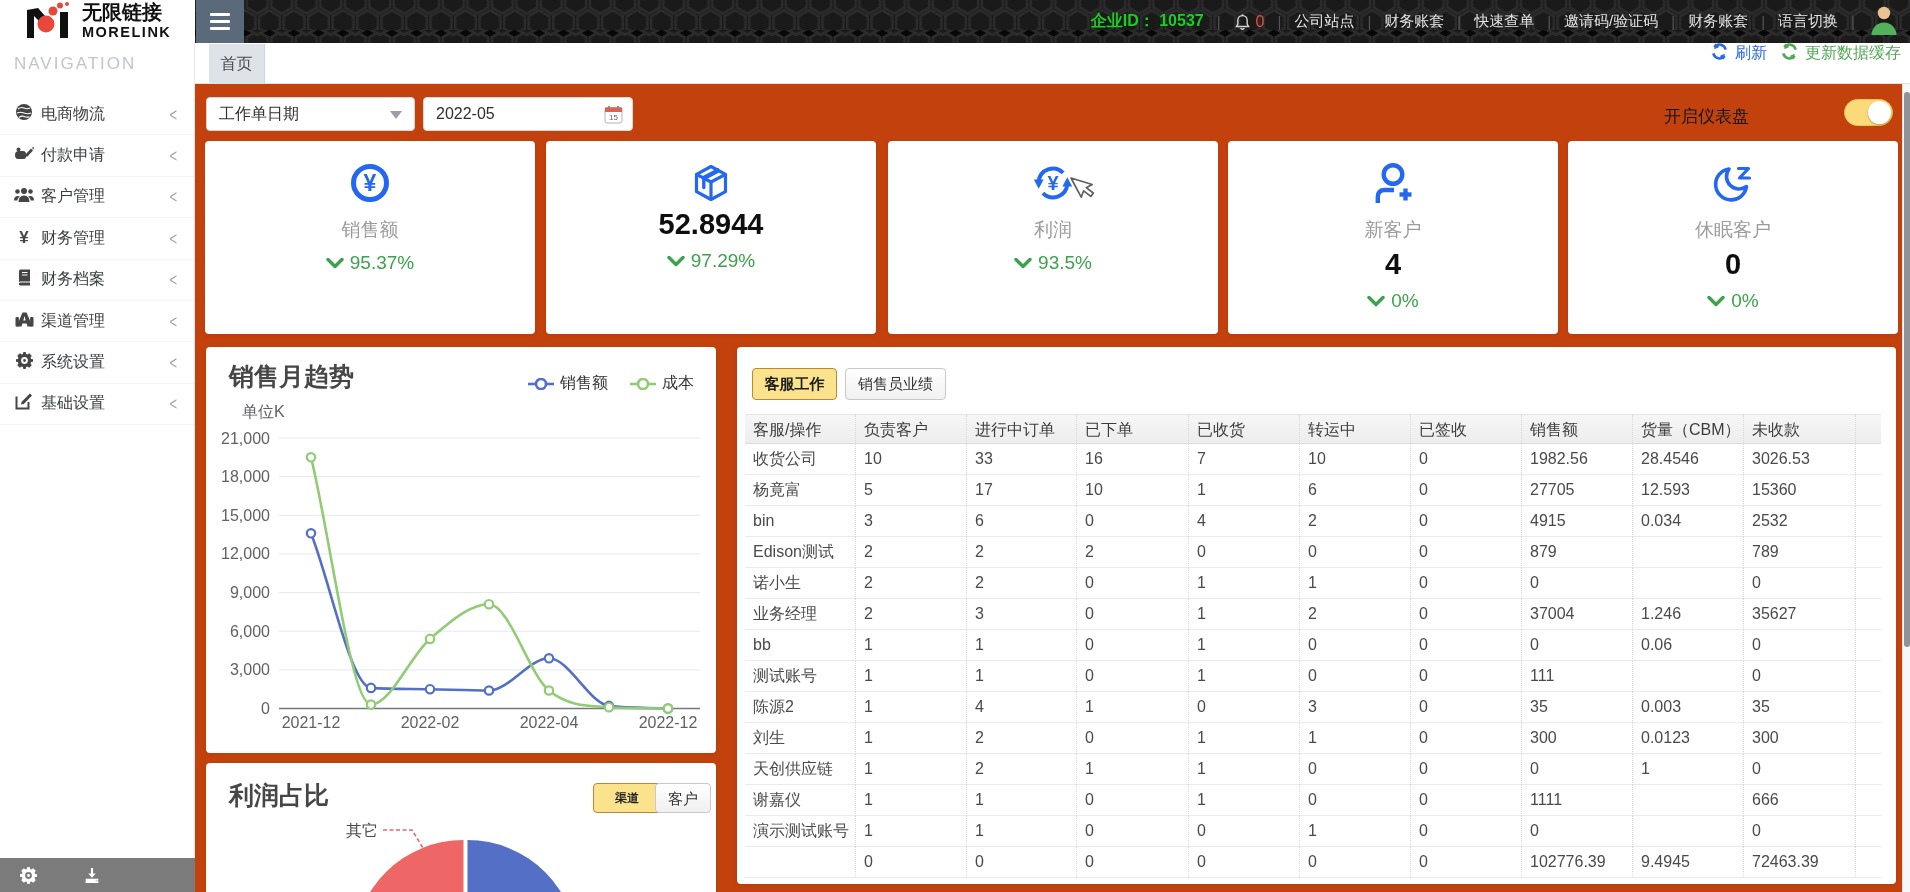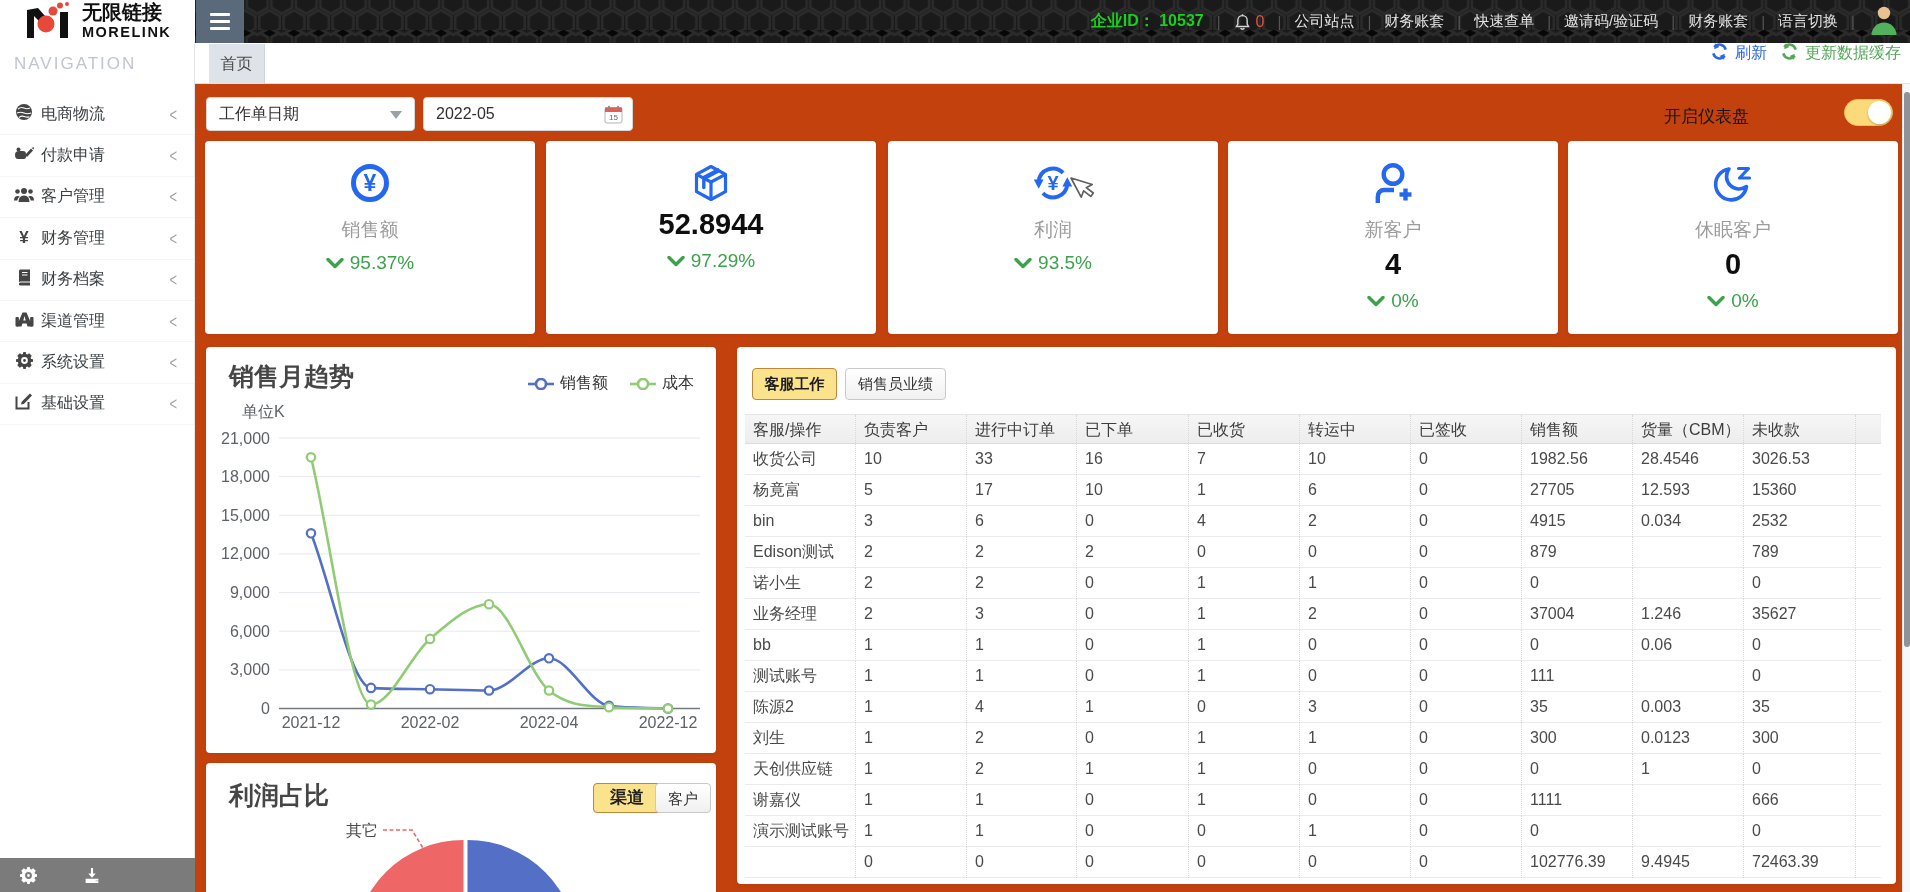--- a/index.html
+++ b/index.html
@@ -413,21 +413,21 @@
           <circle cx="283" cy="257.2" r="4.2"></circle>
           <circle cx="343" cy="343.5" r="4.2"></circle>
           <circle cx="403" cy="360.2" r="4.2"></circle>
           <circle cx="462" cy="361.5" r="4.2"></circle>
       </g>
     </svg>
   </div>
 
   <div class="panel" id="piepanel" style="left:11px;top:679px;width:510px;height:129px;overflow:hidden;border-radius:4px 4px 0 0">
     <div class="ptitle" style="position:absolute;left:23px;top:16px">利润占比</div>
-    <div style="position:absolute;left:387px;top:20px;width:68px;height:30px;background:#fbe28c;border:1.5px solid #bd8639;border-radius:4px;font-size:17px;font-weight:bold;color:#222;text-align:center;line-height:28px">渠道</div>
+    <div style="position:absolute;left:387px;top:20px;width:68px;height:30px;background:#fbe28c;border:1.5px solid #bd8639;border-radius:4px;font-size:12px;font-weight:bold;color:#222;text-align:center;line-height:28px">渠道</div>
     <div style="position:absolute;left:449px;top:20px;width:56px;height:30px;background:linear-gradient(#ffffff,#f0f0f0);border:1px solid #c9c9c9;border-radius:4px;font-size:15px;color:#333;text-align:center;line-height:29px">客户</div>
     <svg width="510" height="129" style="position:absolute;left:0;top:0">
       <path d="M257.5 77 A110 110 0 0 0 257.5 297 Z" fill="#ee6666"></path>
       <path d="M261.5 77 A110 110 0 0 1 261.5 297 Z" fill="#5470c6"></path>
       <text x="140" y="73" font-size="16" fill="#4a4a4a" text-anchor="start" font-family="Liberation Sans,sans-serif">其它</text>
       <polyline points="177,67 206,67 228,103" fill="none" stroke="#ee6666" stroke-width="1.6" stroke-dasharray="4,2.5"></polyline>
     </svg>
   </div>
 
   <div class="panel" id="rpanel" style="left:542px;top:263px;width:1159px;height:537px">

